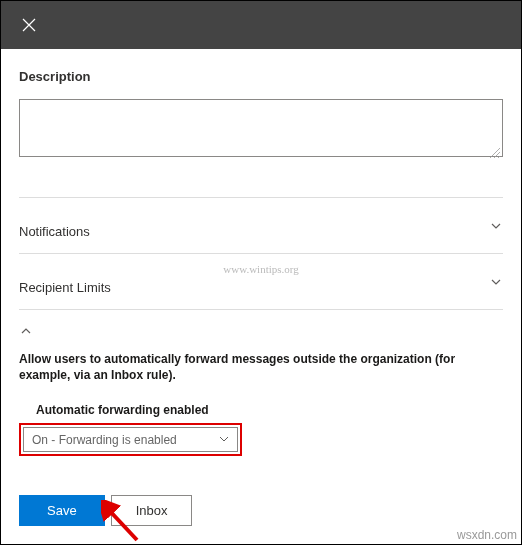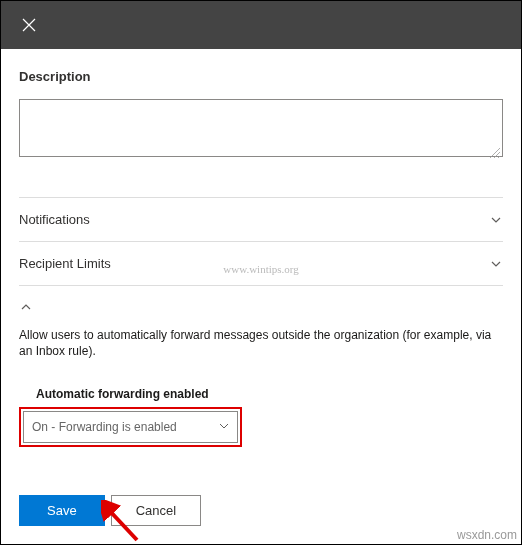--- a/index.html
+++ b/index.html
@@ -67,53 +67,54 @@
       align-items: center;
       cursor: pointer;
       position: relative;
     }
     .section-first {
       margin-top: 36px;
     }
     .section-title {
       font-size: 13px;
       color: #323130;
+      margin-top: 12px;
     }
     .chevron {
       width: 14px;
       height: 14px;
       display: flex;
       align-items: center;
       justify-content: center;
     }
     .expanded-content {
       padding-bottom: 10px;
     }
     .expanded-text {
       font-size: 12px;
-      font-weight: 400;
+      font-weight: 700;
       color: #1b1a19;
-      margin-bottom: 28px;
+      margin-bottom: 20px;
       line-height: 1.3;
     }
     .sub-label {
       font-size: 12px;
       font-weight: 600;
       color: #1b1a19;
       margin-bottom: 6px;
       margin-left: 17px;
     }
     .select-wrap {
       display: inline-block;
       border: 2px solid #d00;
       padding: 2px;
     }
     .select-box {
       width: 215px;
-      height: 32px;
+      height: 25px;
       border: 1px solid #8a8886;
       background: #fff;
       font-size: 12px;
       padding: 0 24px 0 8px;
       display: flex;
       align-items: center;
       justify-content: space-between;
       cursor: pointer;
       position: relative;
       color: #666;
@@ -248,21 +249,21 @@
       </div>
     </div>
   </div>
 
 </div>
 
 <div class="watermark">www.wintips.org</div>
 
 <div class="footer">
   <button class="btn-primary">Save</button>
-  <button class="btn-secondary">Cancel</button>
+  <button class="btn-secondary">Inbox</button>
 </div>
 
 <svg class="arrow-annotation" width="44" height="44" viewBox="0 0 44 44">
   <defs>
     <marker id="ah" markerWidth="8" markerHeight="8" refX="2" refY="3" orient="auto">
       <path d="M0 0 L6 3 L0 6 Z" fill="#d00"></path>
     </marker>
   </defs>
   <line x1="36" y1="40" x2="6" y2="8" stroke="#d00" stroke-width="4" marker-end="url(#ah)"></line>
 </svg>

